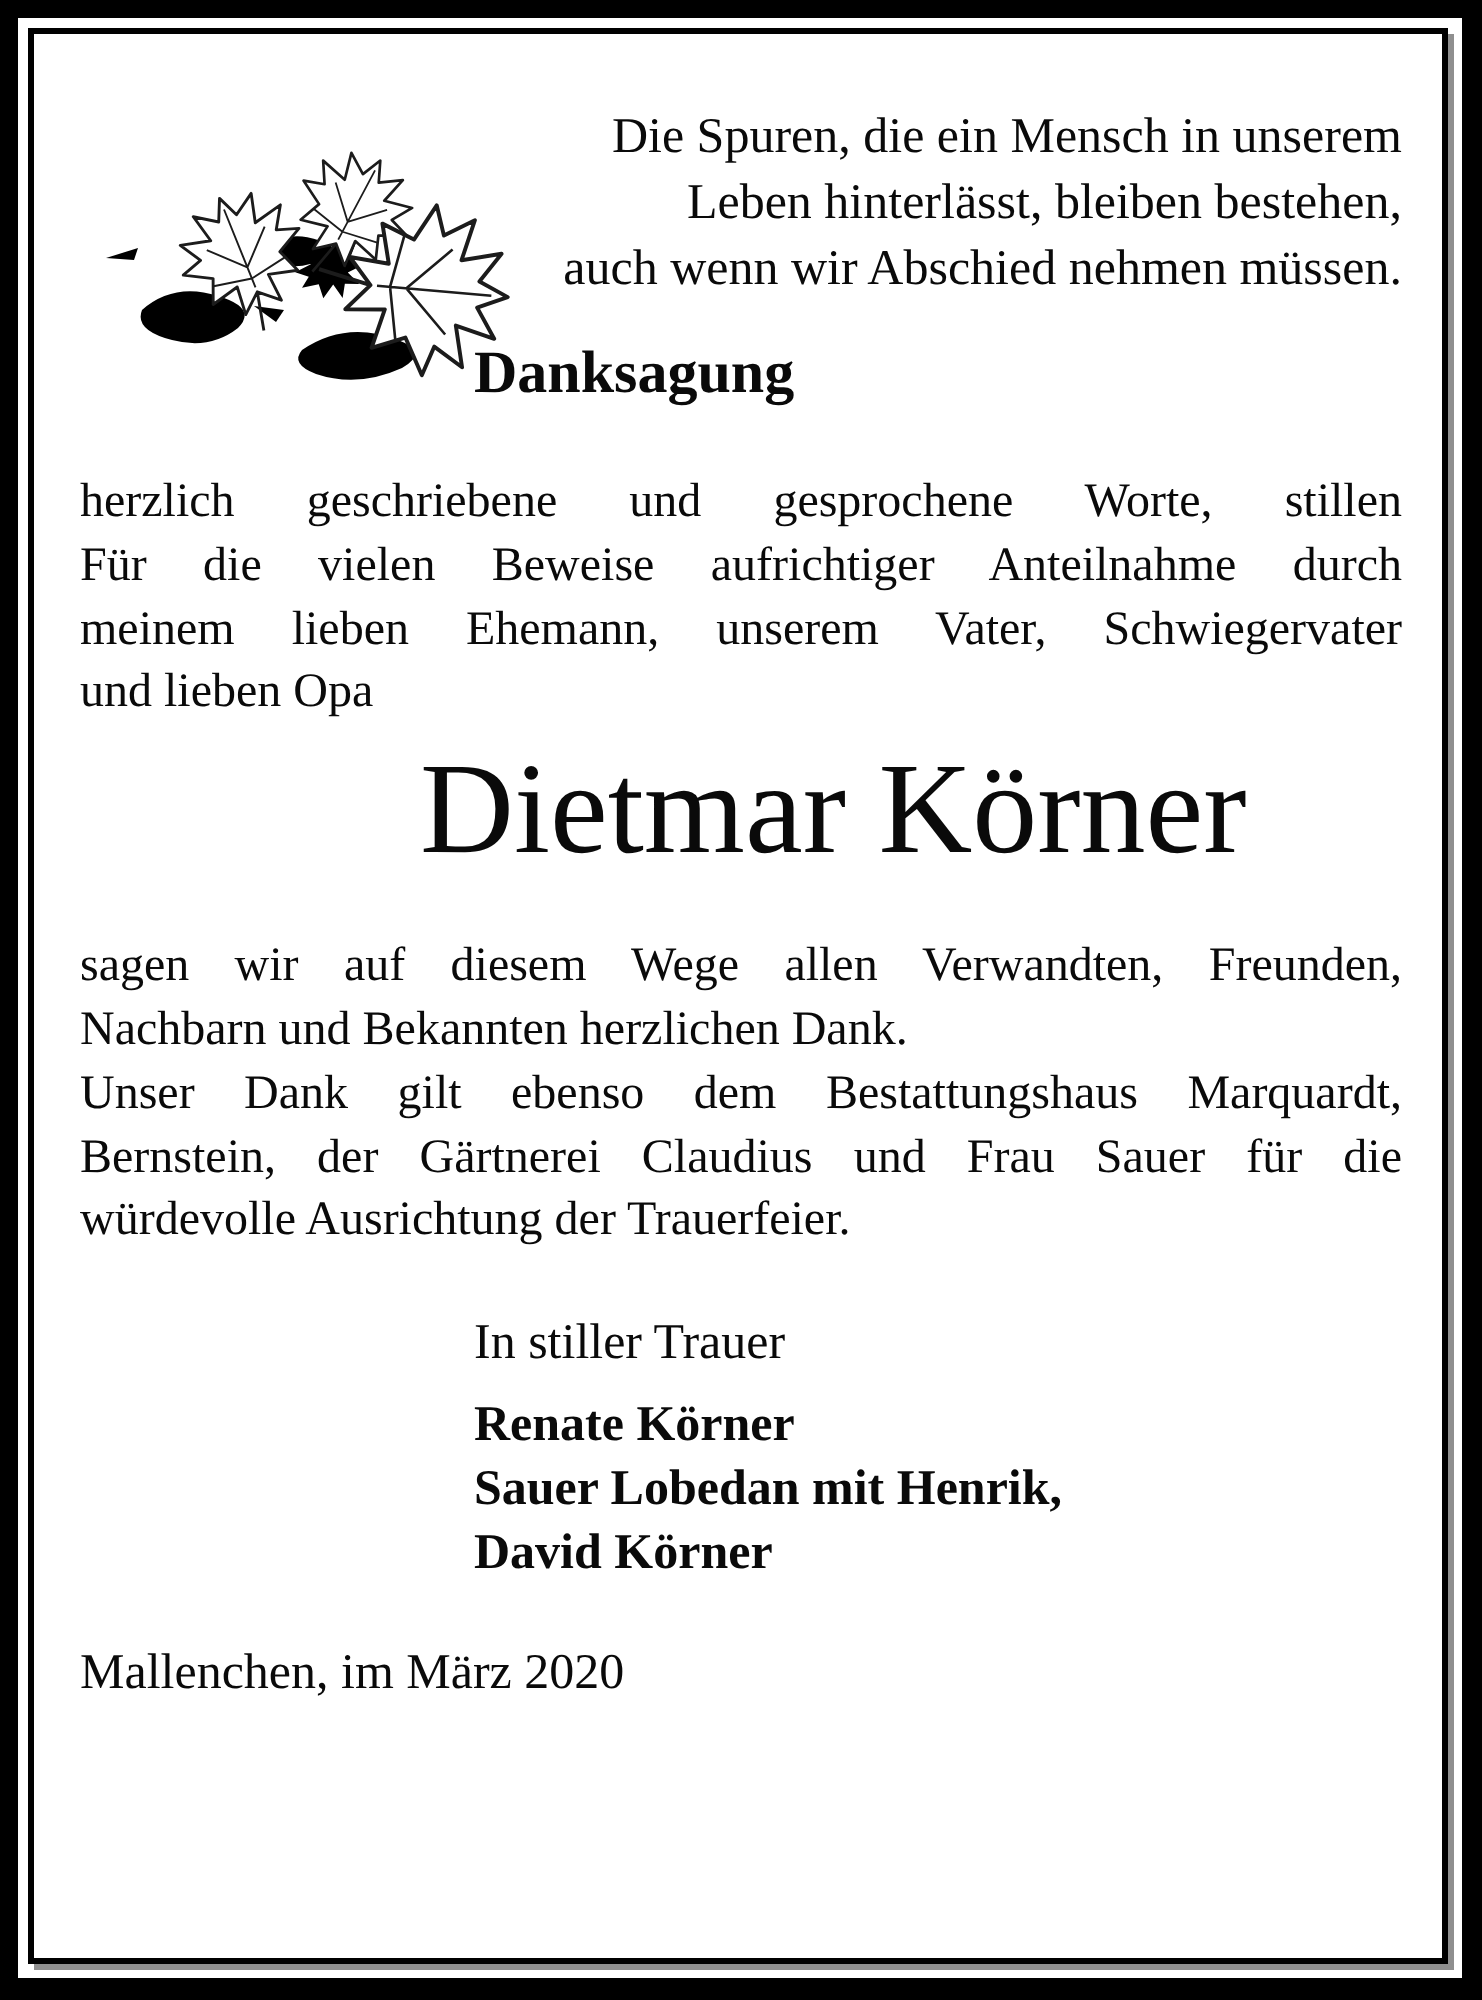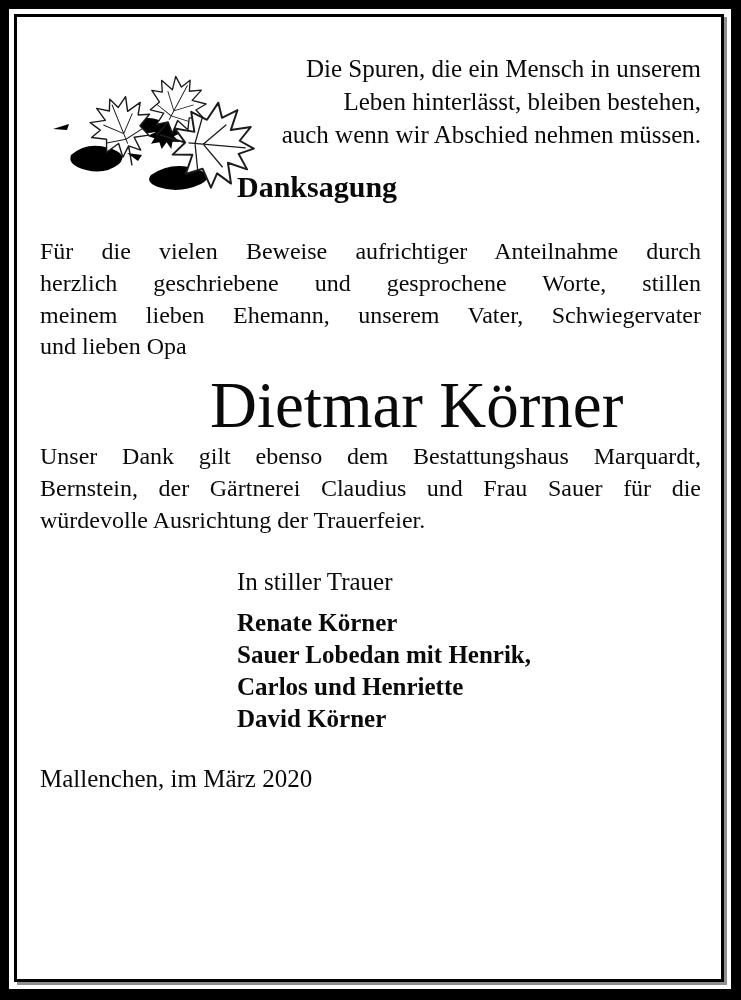--- a/index.html
+++ b/index.html
@@ -69,41 +69,44 @@
 
         <div class="quote">
           <div>Die Spuren, die ein Mensch in unserem</div>
           <div>Leben hinterlässt, bleiben bestehen,</div>
           <div>auch wenn wir Abschied nehmen müssen.</div>
         </div>
 
         <div class="heading">Danksagung</div>
 
         <div class="para first">
+          <div class="jl">herzlich geschriebene und gesprochene Worte, stillen</div>
           <div class="jl">Für die vielen Beweise aufrichtiger Anteilnahme durch</div>
-          <div class="jl">herzlich geschriebene und gesprochene Worte, stillen</div>
           <div class="jl">meinem lieben Ehemann, unserem Vater, Schwiegervater</div>
           <div class="ll">und lieben Opa</div>
         </div>
 
         <div class="name">Dietmar Körner</div>
 
+        <div class="para after-name">
+          <div class="jl">sagen wir auf diesem Wege allen Verwandten, Freunden,</div>
+          <div class="ll">Nachbarn und Bekannten herzlichen Dank.</div>
+        </div>
 
         <div class="para">
           <div class="jl">Unser Dank gilt ebenso dem Bestattungshaus Marquardt,</div>
           <div class="jl">Bernstein, der Gärtnerei Claudius und Frau Sauer für die</div>
           <div class="ll">würdevolle Ausrichtung der Trauerfeier.</div>
         </div>
 
         <div class="closing">In stiller Trauer</div>
 
         <div class="mourners">
           <div>Renate Körner</div>
           <div>Sauer Lobedan mit Henrik,</div>
-          <div>Carlos und Henriette</div>
           <div>David Körner</div>
         </div>
 
         <div class="place-date">Mallenchen, im März 2020</div>
 
       </div>
     </div>
   </div>
 </div>
 

